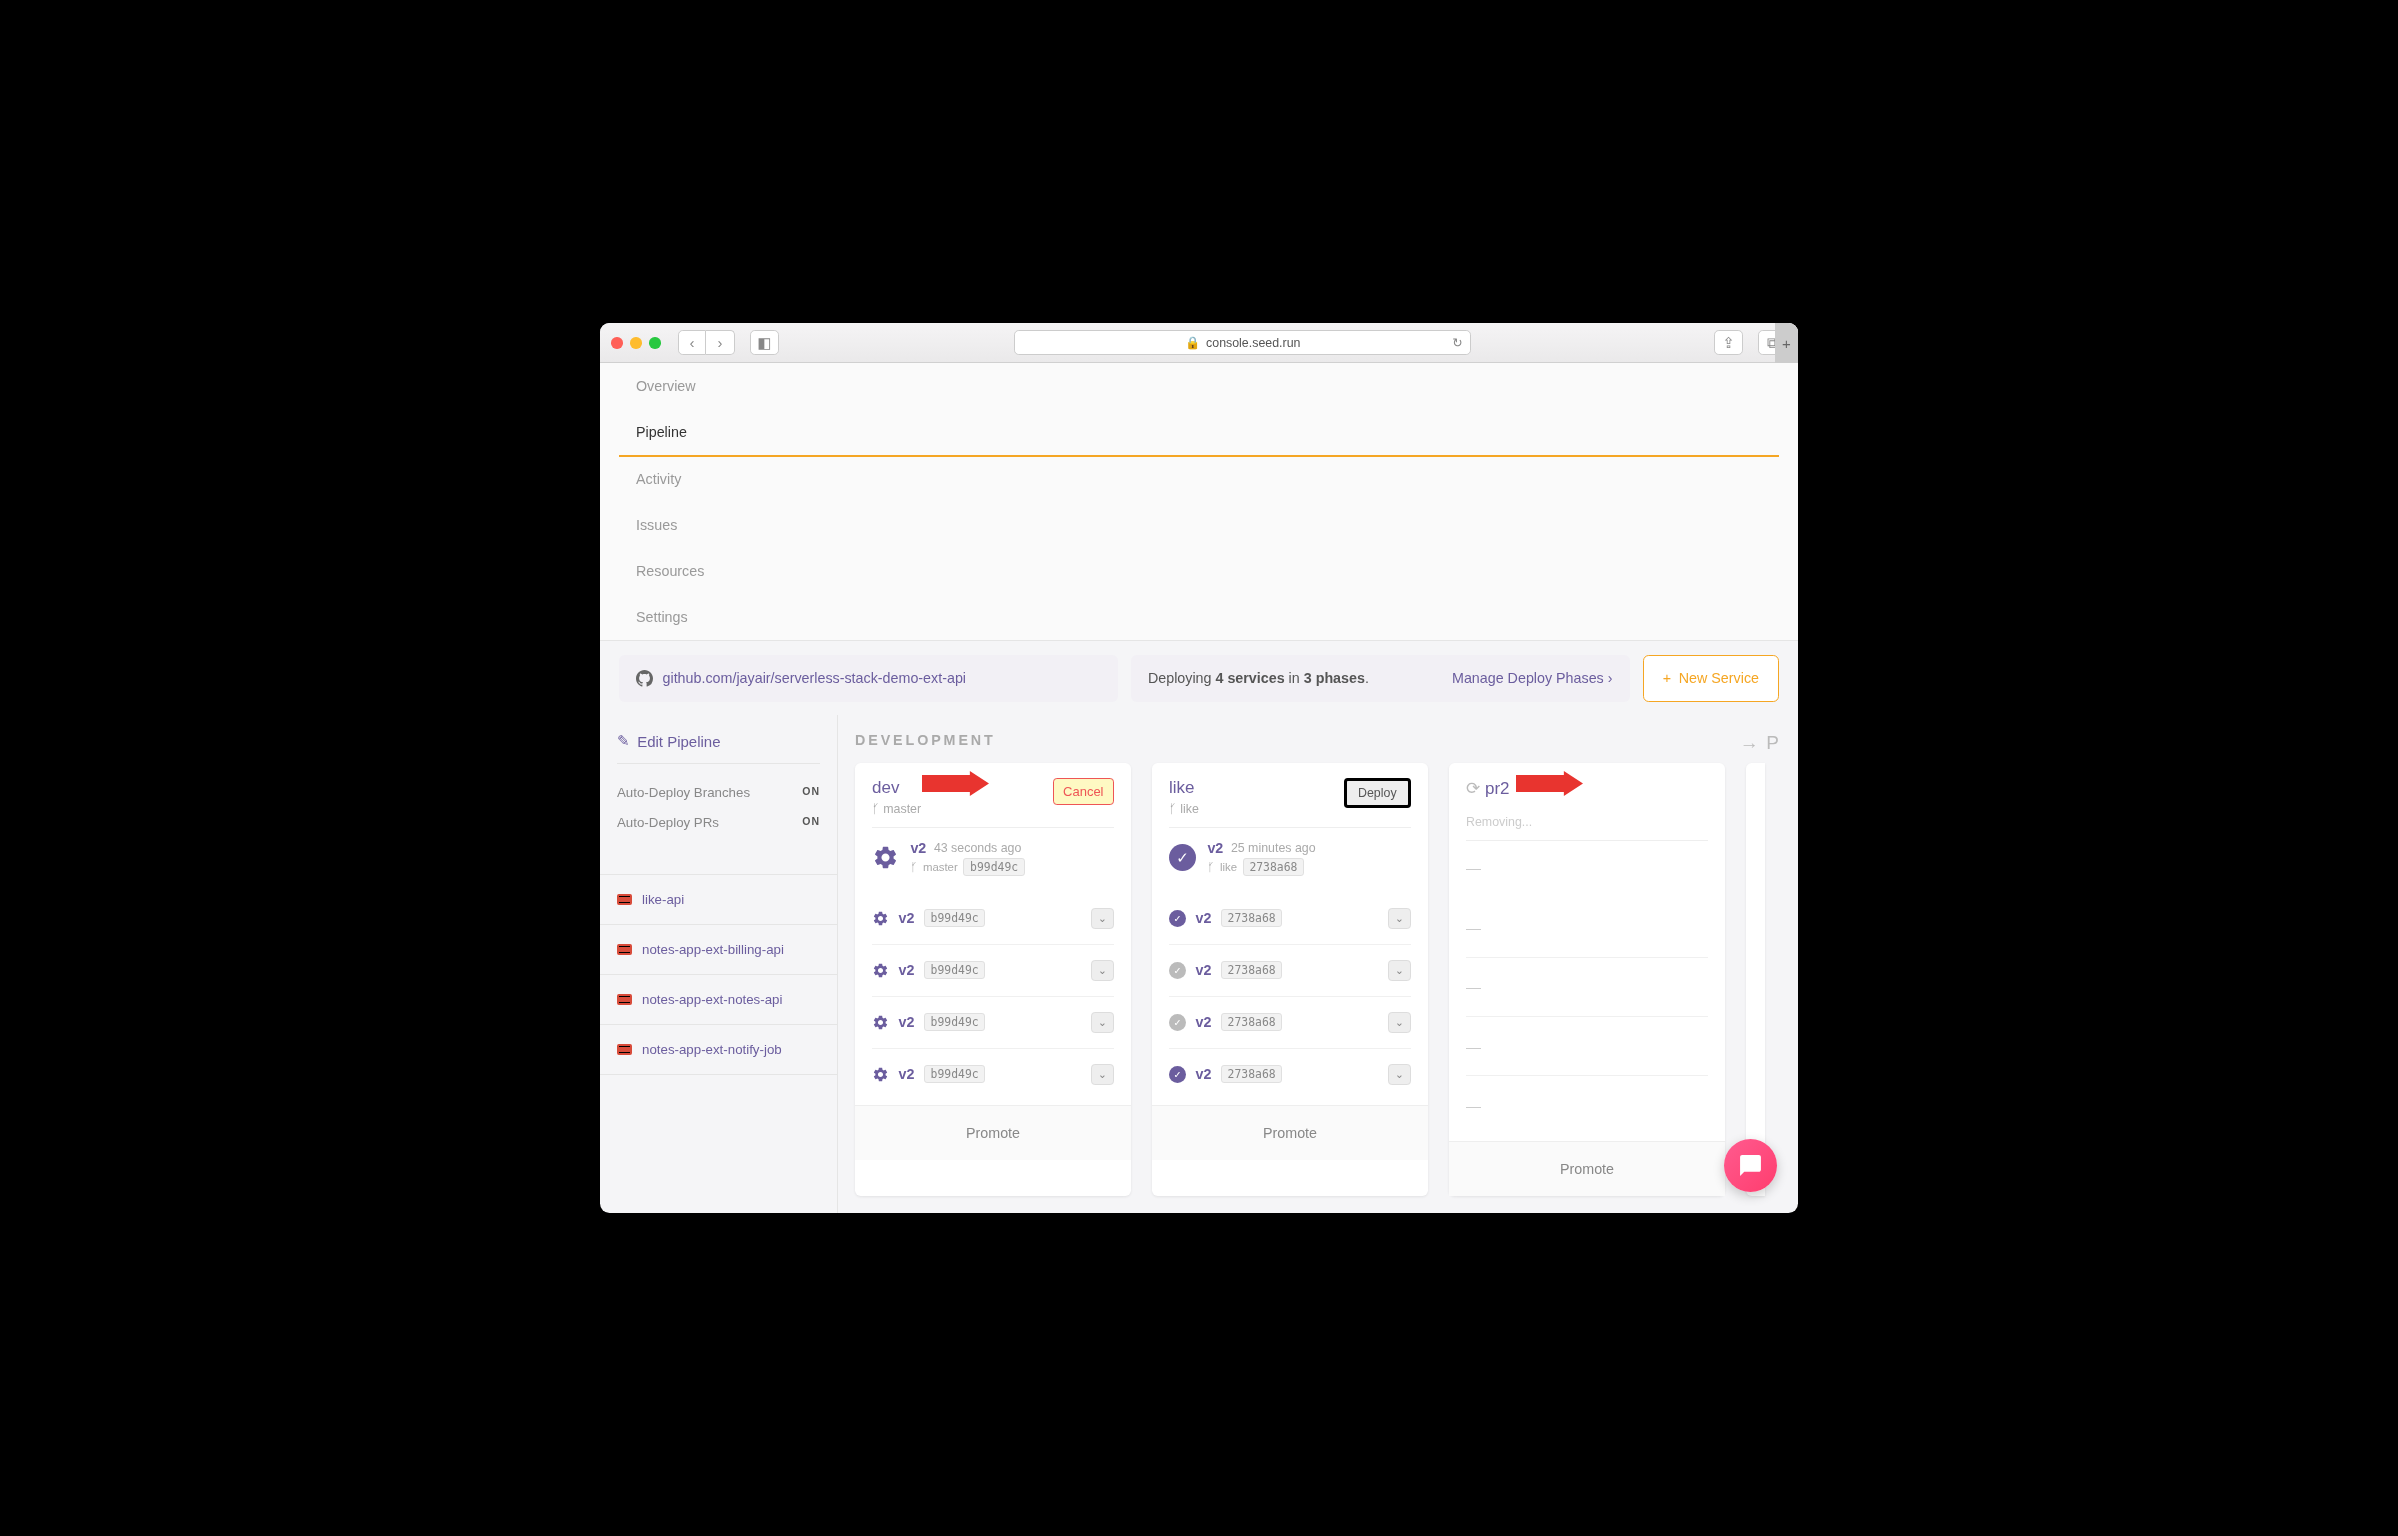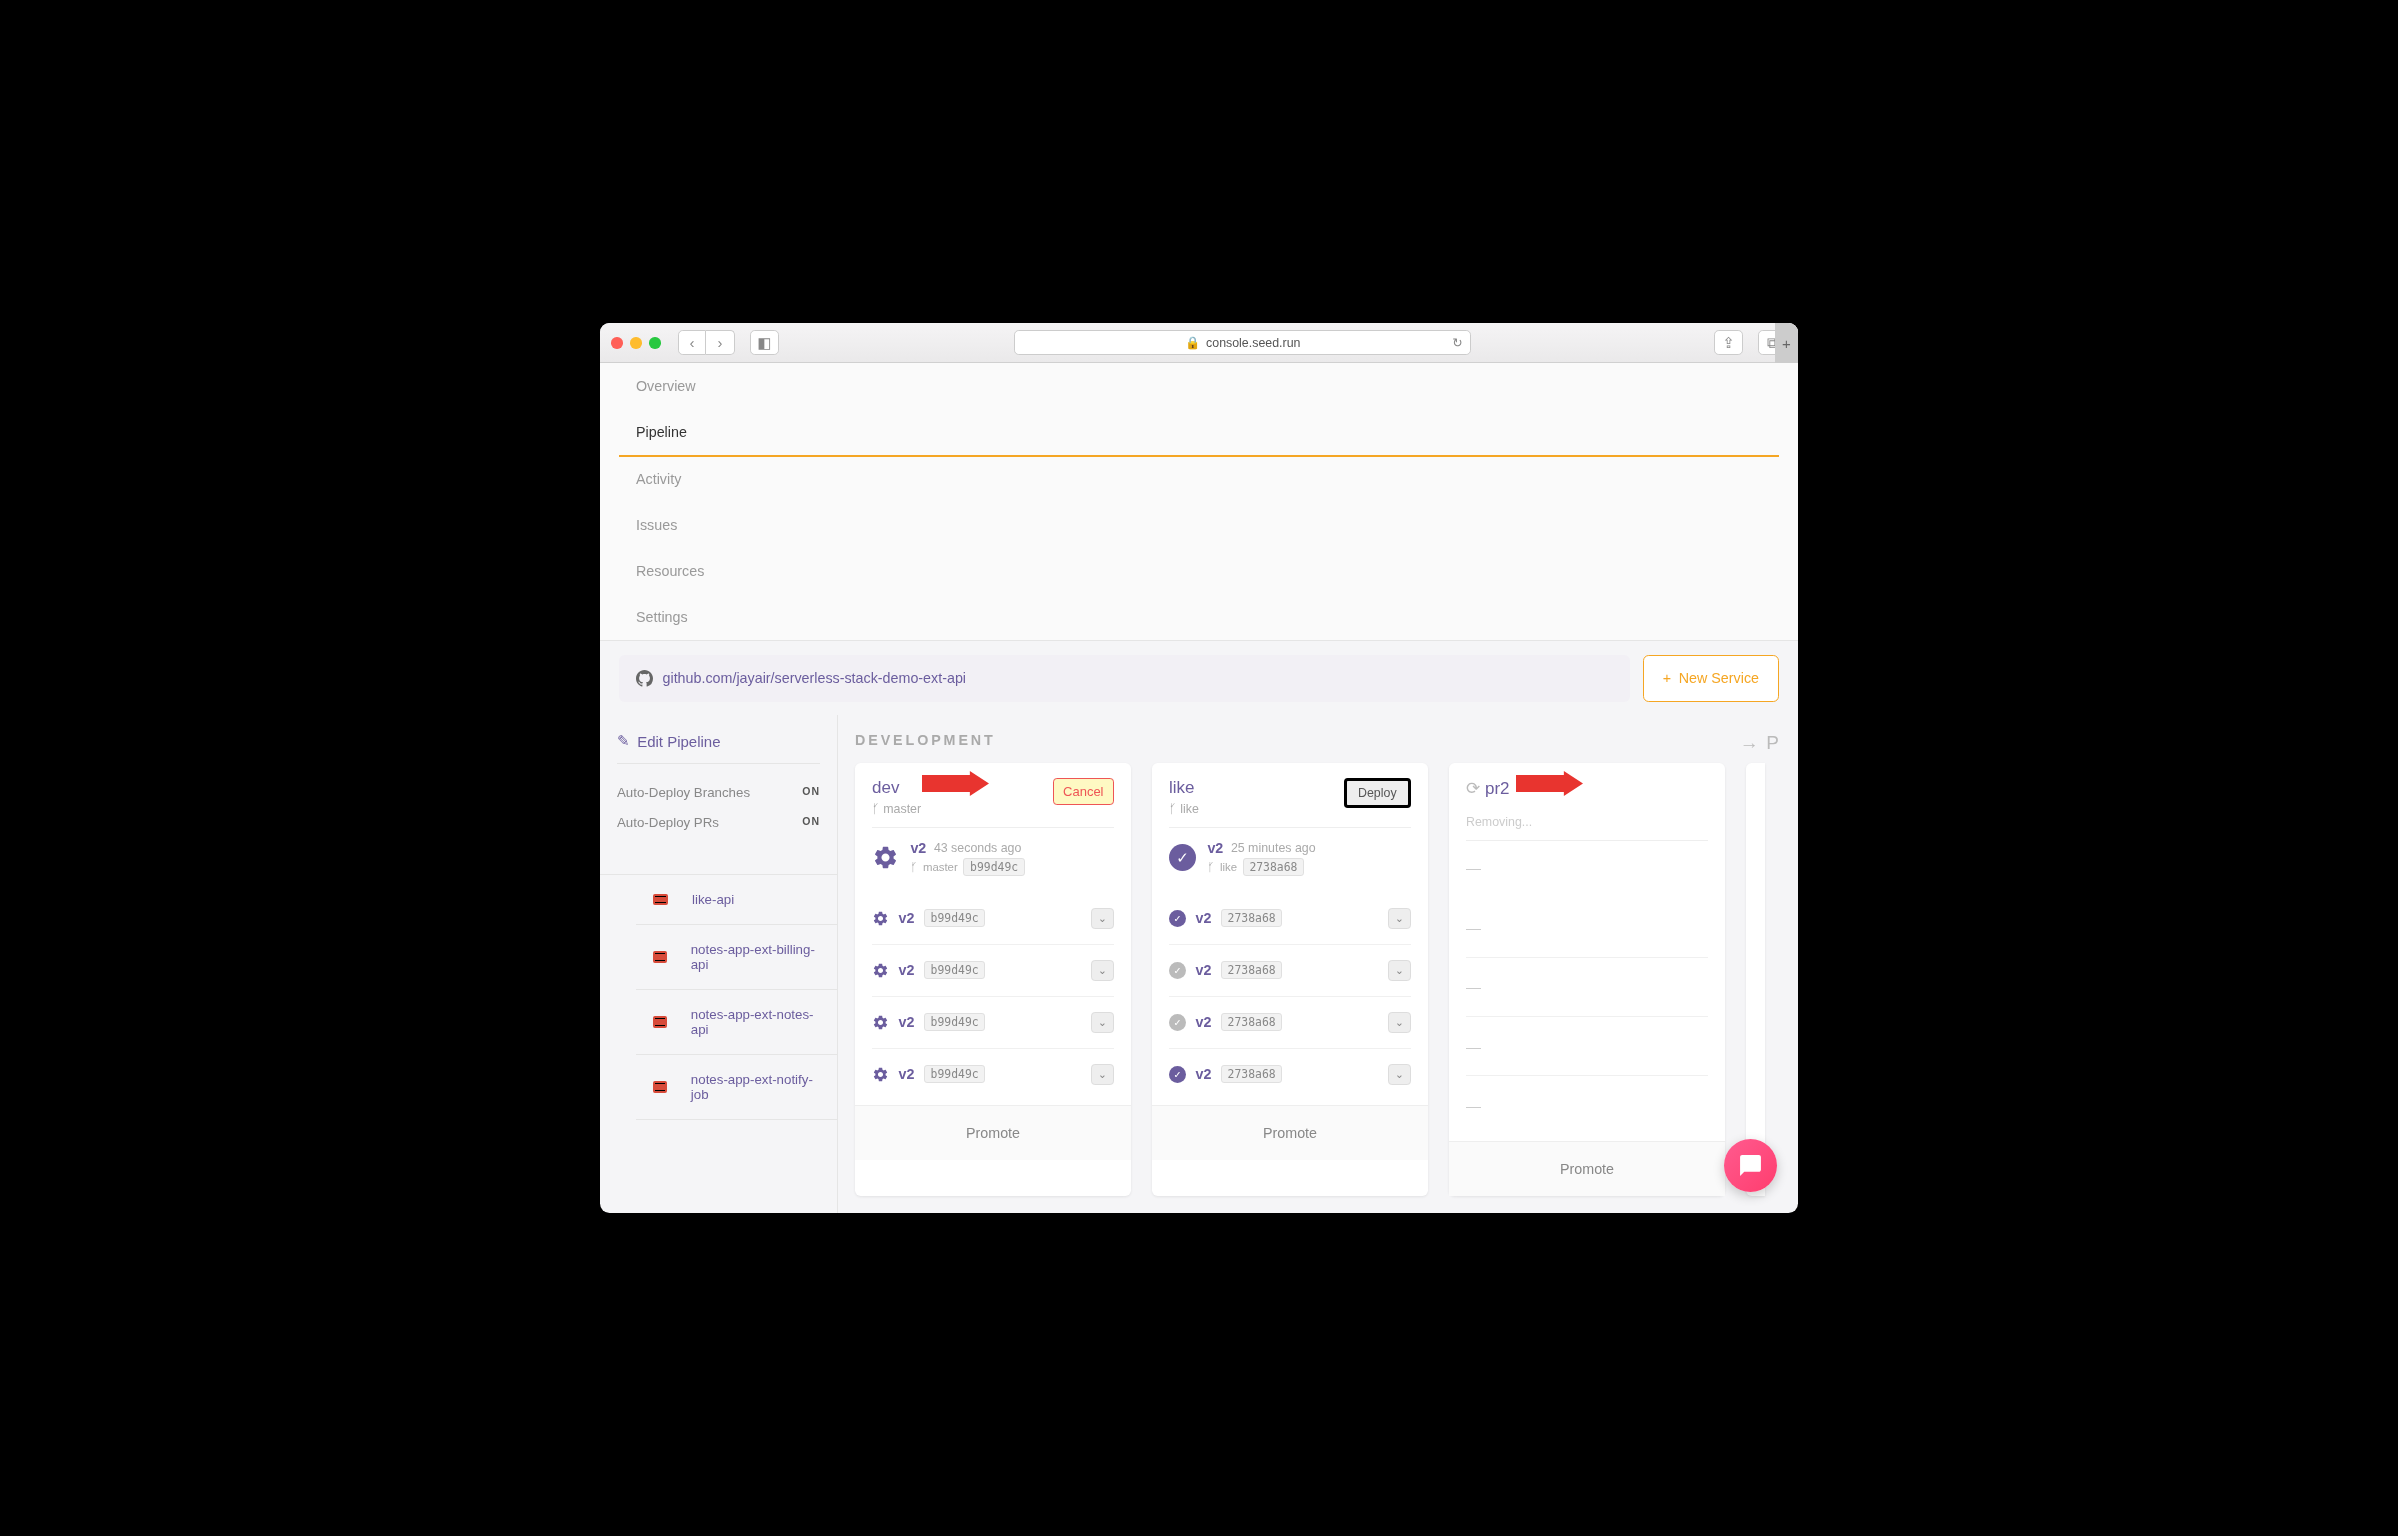--- a/index.html
+++ b/index.html
@@ -30,21 +30,21 @@
 .deploy-box .link{color:#6b5d9e;}
 .new-service{border:1.9px solid #f5a623;color:#f5a623;background:#fff;border-radius:5.7px;padding:13.3px 19px;font-size:14.3px;font-weight:500;display:flex;align-items:center;gap:7.6px;cursor:pointer;}
 
 .main{display:flex;}
 .sidepanel{width:238px;border-right:1px solid #e5e5e5;}
 .sp-top{padding:17px;}
 .edit-link{color:#6b5d9e;font-size:15px;display:flex;align-items:center;gap:7.6px;padding-bottom:13.3px;border-bottom:1px solid #e5e5e5;margin-bottom:13.3px;}
 .sp-row{display:flex;justify-content:space-between;color:#888;font-size:13.3px;padding:7.6px 0;}
 .sp-row .badge{font-size:10.5px;letter-spacing:1px;color:#555;font-weight:600;}
 .svc-list{margin-top:19px;border-top:1px solid #e5e5e5;}
-.svc{padding:17px;border-bottom:1px solid #e5e5e5;display:flex;align-items:center;gap:24px;color:#6b5d9e;font-size:13.3px;margin-left:36px;}
+.svc{padding:17px;border-bottom:1px solid #e5e5e5;display:flex;align-items:center;gap:10px;color:#6b5d9e;font-size:13.3px;}
 .svc-icon{width:15px;height:11.4px;background:#d84b3a;border-radius:1.9px;position:relative;}
 .svc-icon::before{content:"";position:absolute;inset:1.9px;border-top:1.9px solid #000;border-bottom:1.9px solid #000;}
 
 .pipeline{flex:1;padding:17px;position:relative;overflow:hidden;}
 .section-title{color:#aaa;letter-spacing:2.9px;font-size:14.3px;font-weight:600;margin-bottom:15px;}
 .next-arrow{position:absolute;right:19px;top:17px;color:#bbb;font-size:19px;display:flex;align-items:center;gap:7.6px;}
 .cards{display:flex;gap:21px;}
 .card{width:276px;background:#fff;border-radius:5.7px;box-shadow:0 1px 2.9px rgba(0,0,0,.08);display:flex;flex-direction:column;}
 .peek{width:19px;background:#fff;border-radius:5.7px 0 0 5.7px;box-shadow:0 1px 2.9px rgba(0,0,0,.08);}
 .card-head{padding:15px 17px 11.4px;display:flex;justify-content:space-between;align-items:flex-start;position:relative;}
@@ -113,20 +113,26 @@
       <div class="tab">Settings</div>
     </div>
 
   <div class="toolbar">
     <div class="repo-box">
       <svg width="17" height="17" viewBox="0 0 16 16">
           <path fill="#666" d="M8 0C3.58 0 0 3.58 0 8c0 3.54 2.29 6.53 5.47 7.59.4.07.55-.17.55-.38 0-.19-.01-.82-.01-1.49-2.01.37-2.53-.49-2.69-.94-.09-.23-.48-.94-.82-1.13-.28-.15-.68-.52-.01-.53.63-.01 1.08.58 1.23.82.72 1.21 1.87.87 2.33.66.07-.52.28-.87.51-1.07-1.78-.2-3.64-.89-3.64-3.95 0-.87.31-1.59.82-2.15-.08-.2-.36-1.02.08-2.12 0 0 .67-.21 2.2.82.64-.18 1.32-.27 2-.27.68 0 1.36.09 2 .27 1.53-1.04 2.2-.82 2.2-.82.44 1.1.16 1.92.08 2.12.51.56.82 1.27.82 2.15 0 3.07-1.87 3.75-3.65 3.95.29.25.54.73.54 1.48 0 1.07-.01 1.93-.01 2.2 0 .21.15.46.55.38A8.013 8.013 0 0016 8c0-4.42-3.58-8-8-8z"></path>
         </svg>
       <span>github.com/jayair/serverless-stack-demo-ext-api</span>
     </div>
+    <div class="deploy-box">
+      <span class="txt">
+        <span>Deploying </span><b>4 services</b><span> in </span><b>3 phases</b><span>.</span>
+      </span>
+      <span class="link"><span>Manage Deploy Phases</span> ›</span>
+    </div>
     <button class="new-service">
       <span>+</span>
       <span>New Service</span>
     </button>
   </div>
 
   <div class="main">
     <div class="sidepanel">
       <div class="sp-top">
         <div class="edit-link">

